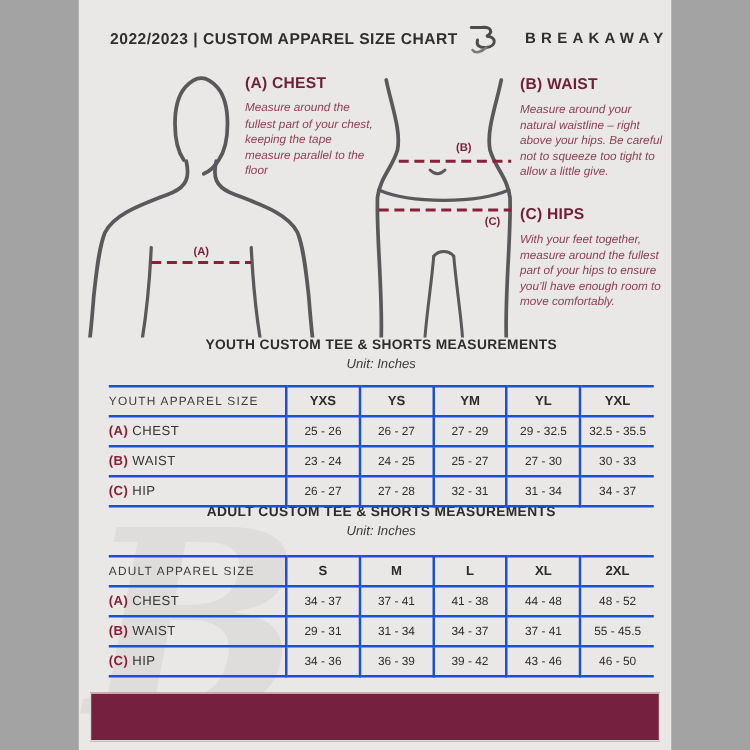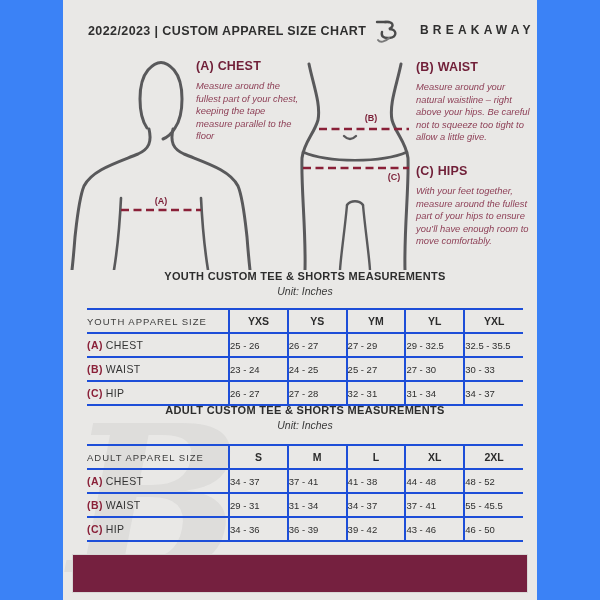--- a/index.html
+++ b/index.html
@@ -1,17 +1,17 @@
 <!DOCTYPE html>
 <html><head>
 <meta charset="utf-8">
 <style>
   html,body { margin:0; padding:0; background:#ffffff; }
   .stage {
-    position:relative; width:600px; height:600px; background:#3b82f6;
+    position:relative; width:600px; height:600px; background:#a3a3a3;
     font-family:"Liberation Sans", sans-serif; overflow:hidden;
   }
   .page {
     position:absolute; left:63px; top:0; width:474px; height:600px;
     background:#e9e8e6;
   }
 
   
   .hdr-title {
     position:absolute; left:25px; top:24px;
@@ -66,21 +66,21 @@
   .size-table th, .size-table td { border:2px solid #1d4ed8; height:22px; padding:0; }
   .size-table tr > *:first-child { border-left:none; }
   .size-table tr > *:last-child  { border-right:none; }
   .lab-h {
     text-align:left; padding-left:13px; font-weight:400; font-size:9.5px;
     letter-spacing:1px; color:#3c3c3c;
   }
   .size-h { text-align:center; font-size:10.5px; font-weight:700; color:#2c2c2c; }
   .lab { text-align:left; padding-left:13px; font-size:10.5px; color:#333333; letter-spacing:0.4px; }
   .pfx { font-weight:700; color:#8a2038; margin-right:3px; }
-  .val { font-size:9.5px; color:#2e2e2e; }
+  .val { text-align:center; font-size:9.5px; color:#2e2e2e; }
 
   
   .wm {
     position:absolute; left:6px; top:398px; z-index:1; pointer-events:none;
     font-family:"DejaVu Serif", serif; font-style:italic; font-weight:700;
     font-size:205px; line-height:1; color:rgba(110,110,110,0.09);
   }
   .footer-bar {
     position:absolute; left:9px; top:554px; width:454px; height:37px; z-index:2;
     background:#75203f; border:1px solid #d8d7d5;

